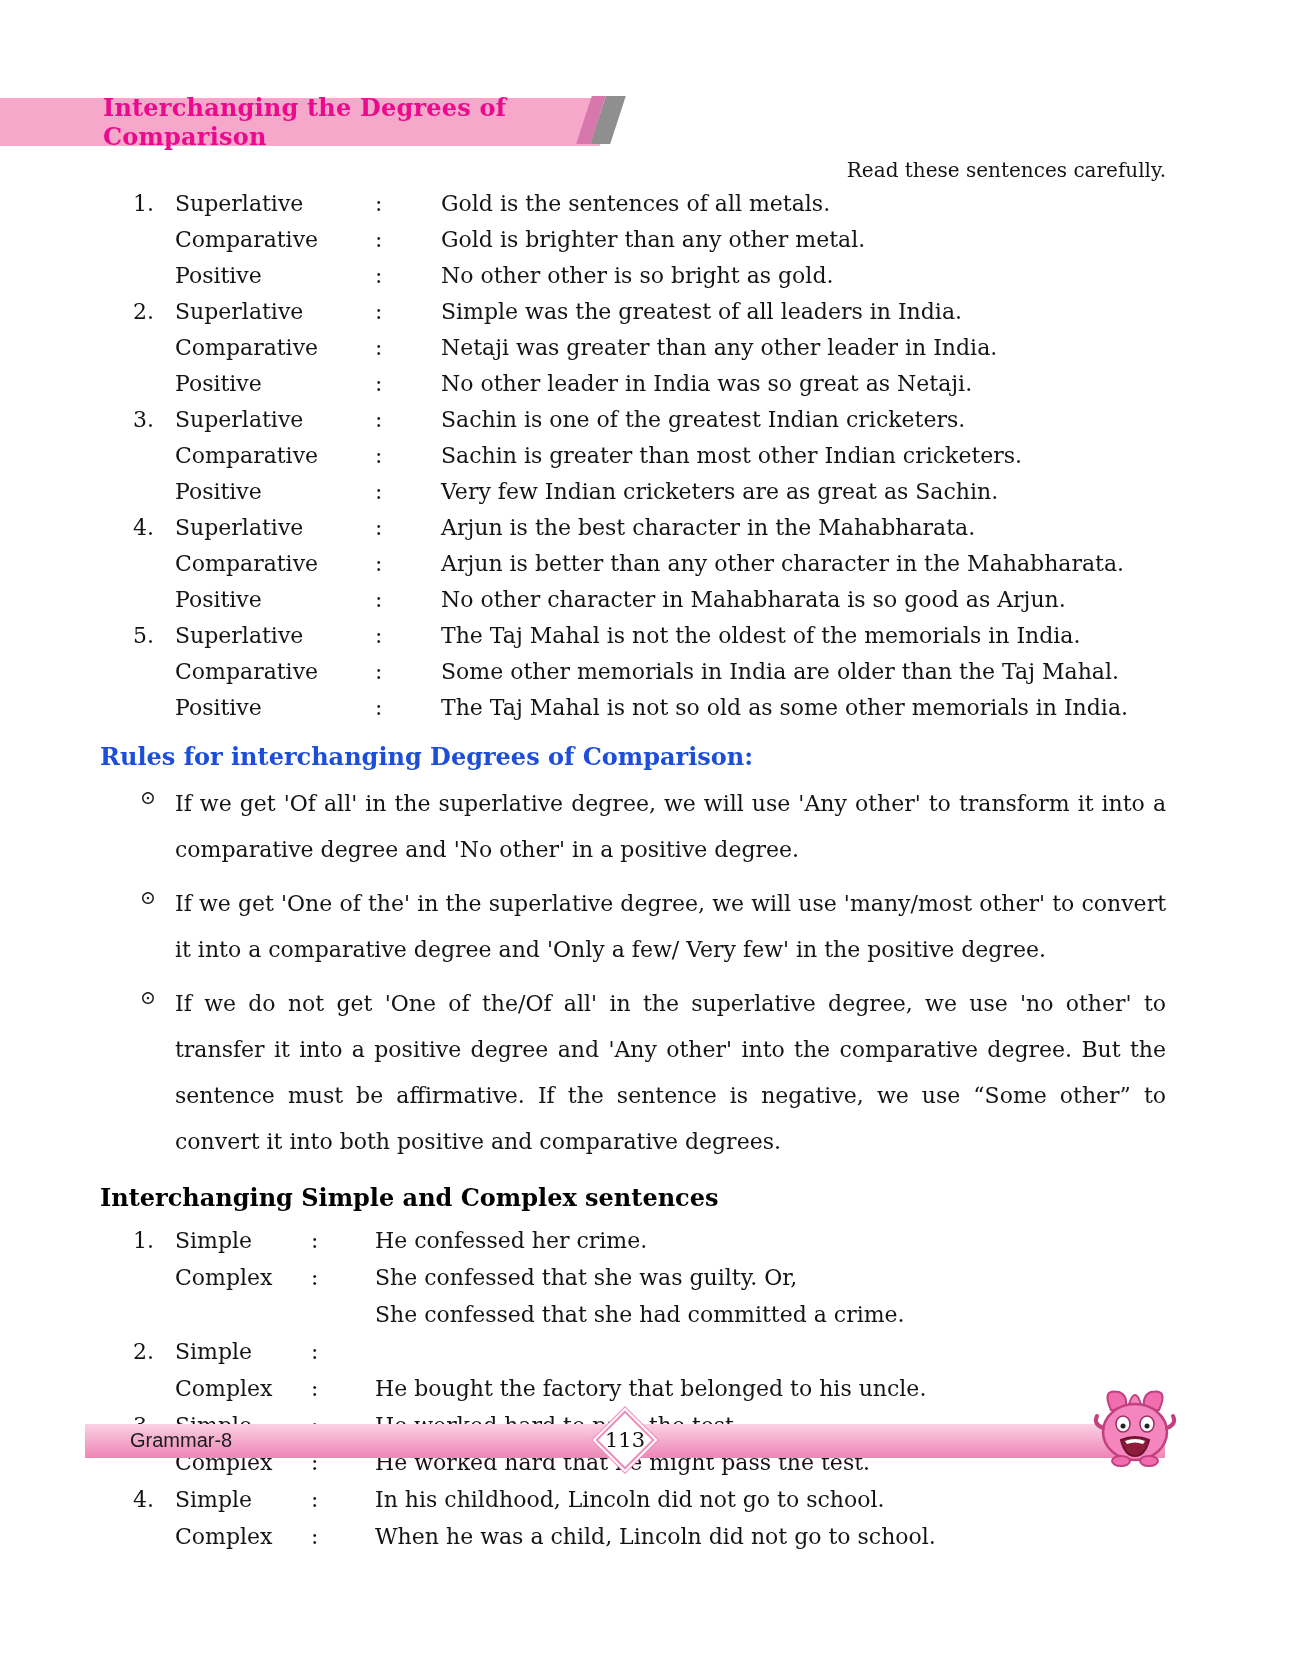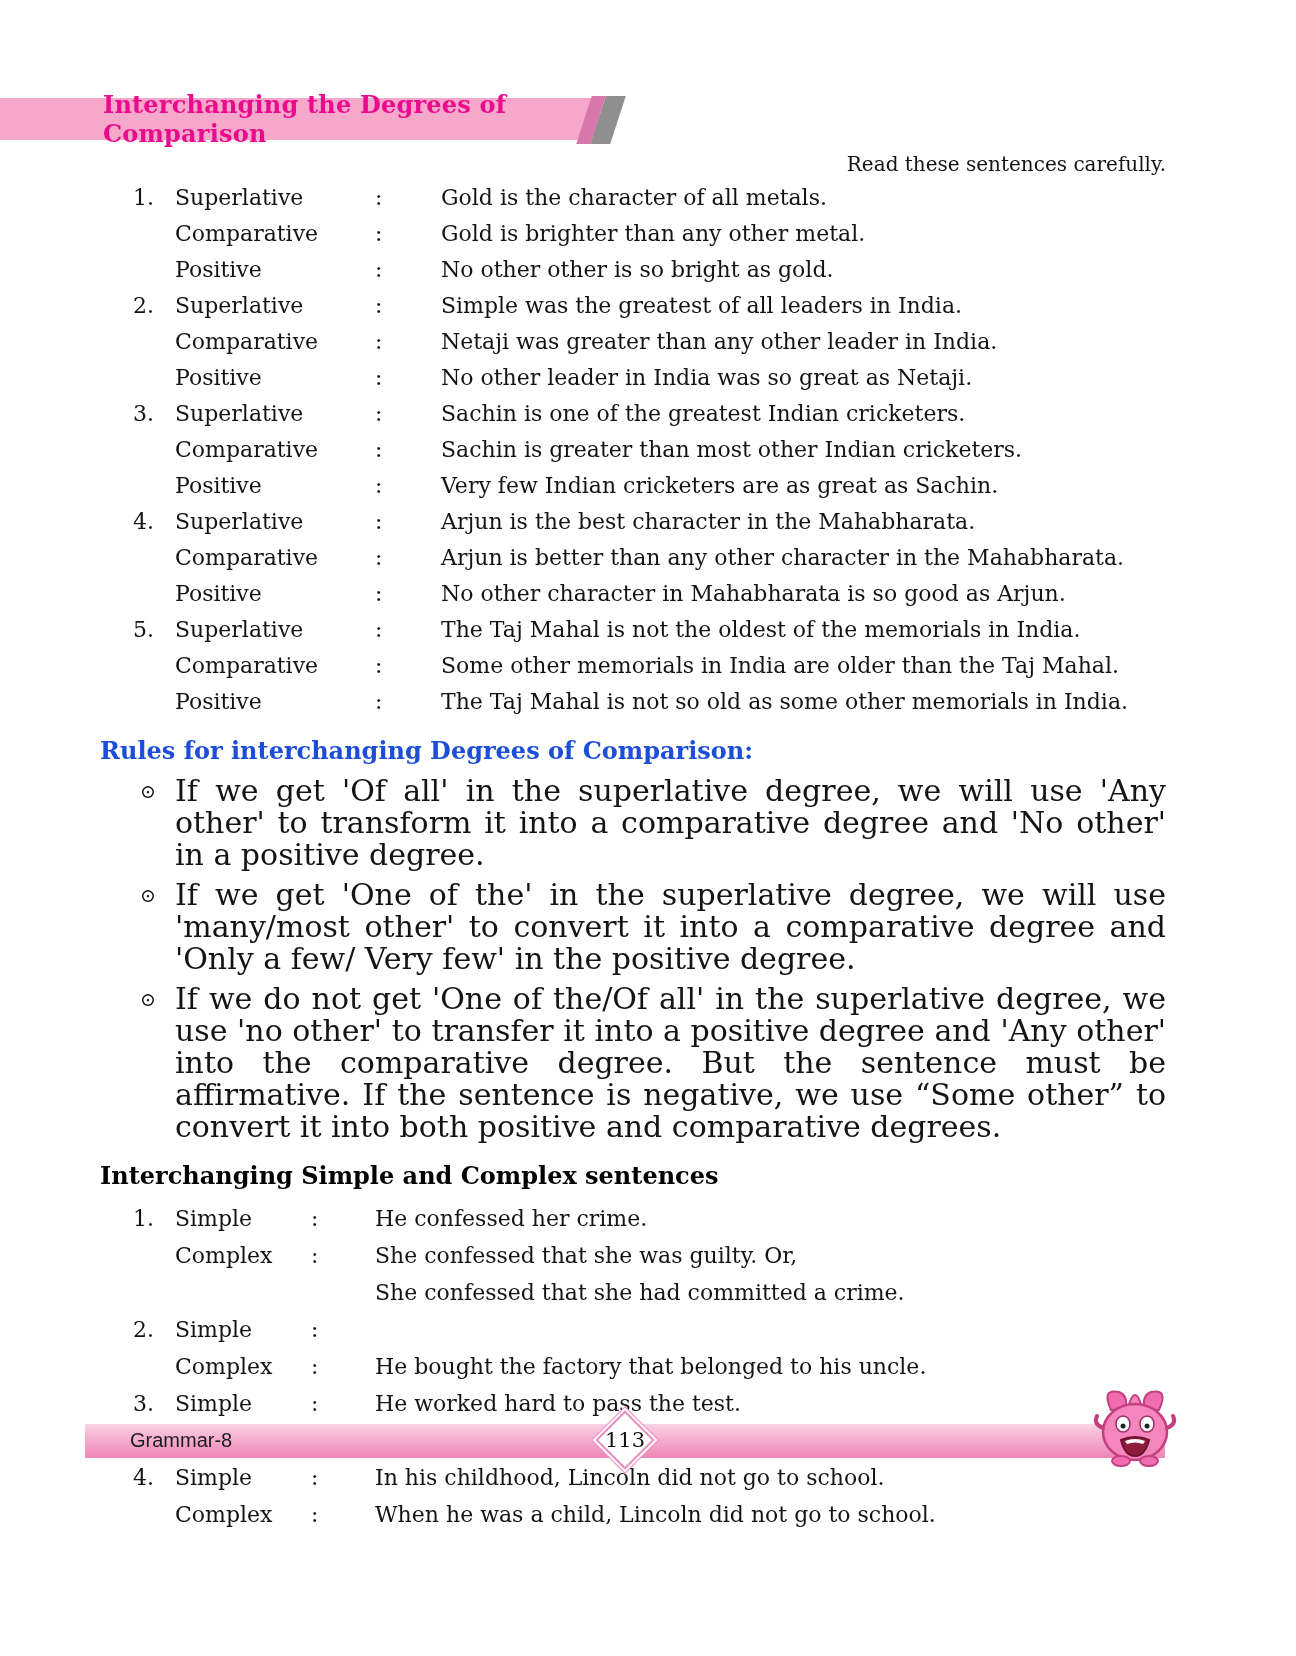--- a/index.html
+++ b/index.html
@@ -3,21 +3,21 @@
 <meta charset="utf-8">
 <style>
   html,body{margin:0;padding:0;}
   body{
     width:1296px;height:1656px;position:relative;overflow:hidden;
     background:#ffffff;color:#141414;
     font-family:"DejaVu Serif","Liberation Serif",serif;
   }
   
   .banner{
-    position:relative;margin-top:98px;width:600px;height:42px;
+    position:relative;margin-top:98px;width:600px;height:48px;
     background:#f5a8ca;display:flex;align-items:center;
   }
   .banner-title{
     margin-left:103px;font-size:24px;font-weight:bold;color:#eb0a8e;letter-spacing:.2px;
   }
   .banner-slash-gray{
     position:absolute;left:598px;top:-2px;width:20px;height:48px;
     background:#8f8f8f;transform:skewX(-18deg);
   }
   .banner-slash-pink{
@@ -28,21 +28,21 @@
   .content{padding:0 130px 0 100px;}
   .intro{margin:12px 0 4px;font-size:20px;text-align:right;}
   .ex-list{margin-left:33px;}
   .ex-row{display:grid;line-height:36px;font-size:22px;}
   #degree-list .ex-row{grid-template-columns:42px 200px 66px 1fr;}
   #sc-list .ex-row{grid-template-columns:42px 136px 64px 1fr;line-height:37px;}
   .col-num{text-align:left;}
   .rules-heading{font-size:24px;font-weight:bold;margin:16px 0 10px;color:#1d4ed8;}
   .rule{display:flex;margin-bottom:8px;}
   .rule-bullet{flex:0 0 35px;margin-left:40px;font-size:19px;line-height:32px;}
-  .rule-text{flex:1;font-size:30px;line-height:32px;text-align:justify;}
+  .rule-text{flex:1;font-size:22px;line-height:46px;text-align:justify;}
   .pink-heading{color:#000000;font-size:24px;font-weight:bold;margin:18px 0 10px;}
   
   .footer-bar{
     position:absolute;left:85px;top:1424px;width:1080px;height:34px;
     background:linear-gradient(180deg,#fad2e3 0%,#f3a6ca 55%,#ee86b6 100%);
     border-radius:1px;
   }
   .footer-book{
     position:absolute;left:45px;top:5px;
     font-family:"Liberation Sans",sans-serif;font-size:20px;color:#1c1c1c;
@@ -73,21 +73,21 @@
 </div>
 
 <div class="content">
   <p class="intro">Read these sentences carefully.</p>
 
   <div id="degree-list" class="ex-list">
       <div class="ex-row">
         <span class="col-num">1.</span>
         <span class="col-label">Superlative</span>
         <span class="col-colon">:</span>
-        <span class="col-text">Gold is the character of all metals.</span>
+        <span class="col-text">Gold is the sentences of all metals.</span>
       </div>
       <div class="ex-row">
         <span class="col-num"></span>
         <span class="col-label">Comparative</span>
         <span class="col-colon">:</span>
         <span class="col-text">Gold is brighter than any other metal.</span>
       </div>
       <div class="ex-row">
         <span class="col-num"></span>
         <span class="col-label">Positive</span>

